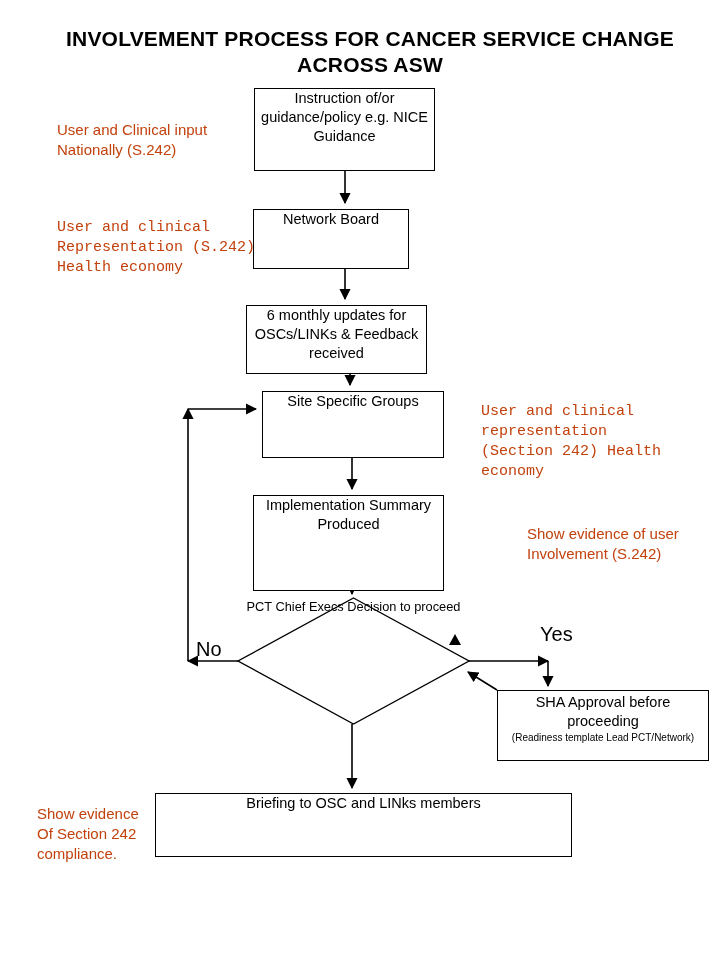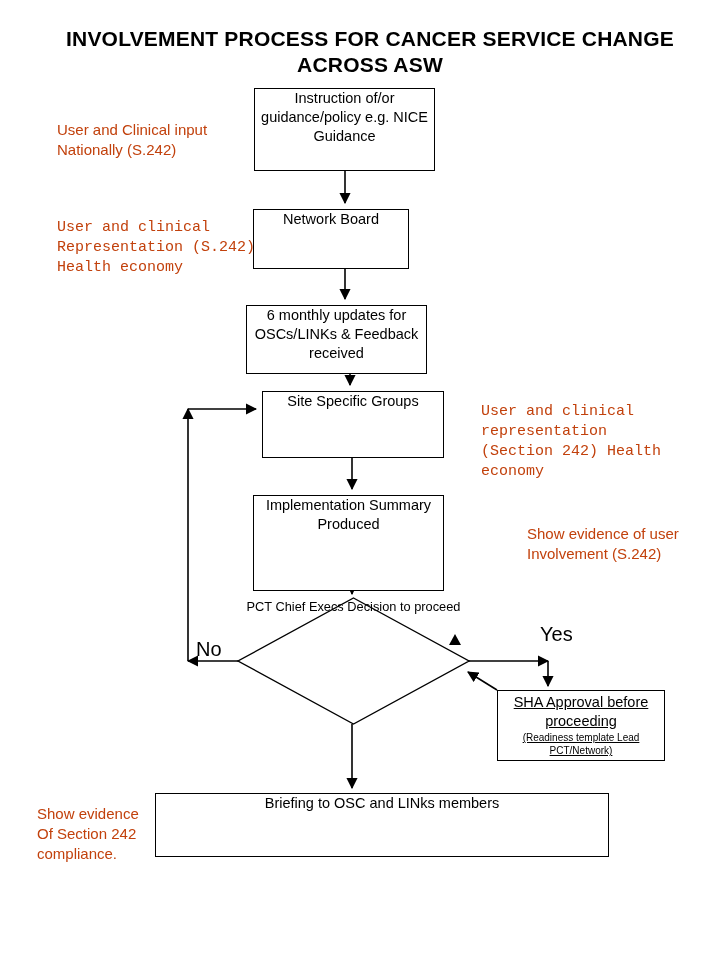--- a/index.html
+++ b/index.html
@@ -79,22 +79,22 @@
     position: absolute;
     font-size: 20px;
     line-height: 1.2;
   }
   
   #node-instruction { left: 254px; top: 88px;  width: 181px; height: 83px; }
   #node-network     { left: 253px; top: 209px; width: 156px; height: 60px; }
   #node-updates     { left: 246px; top: 305px; width: 181px; height: 69px; }
   #node-site        { left: 262px; top: 391px; width: 182px; height: 67px; }
   #node-impl        { left: 253px; top: 495px; width: 191px; height: 96px; }
-  #node-sha         { left: 497px; top: 690px; width: 168px; height: 71px; text-decoration: underline; }
-  #node-briefing    { left: 155px; top: 793px; width: 454px; height: 64px; }
+  #node-sha         { left: 497px; top: 690px; width: 212px; height: 71px; }
+  #node-briefing    { left: 155px; top: 793px; width: 417px; height: 64px; }
 
   #node-decision {
     left: 238px; top: 598px; width: 231px; height: 126px;
     font-size: 12.8px; line-height: 1.35; background: transparent;
   }
   #node-sha .inner { padding-top: 2px; }
 
   
   #annot-national  { left: 57px;  top: 120px; }
   #annot-represent { left: 57px;  top: 218px; font-family: Liberation Mono, monospace; }

